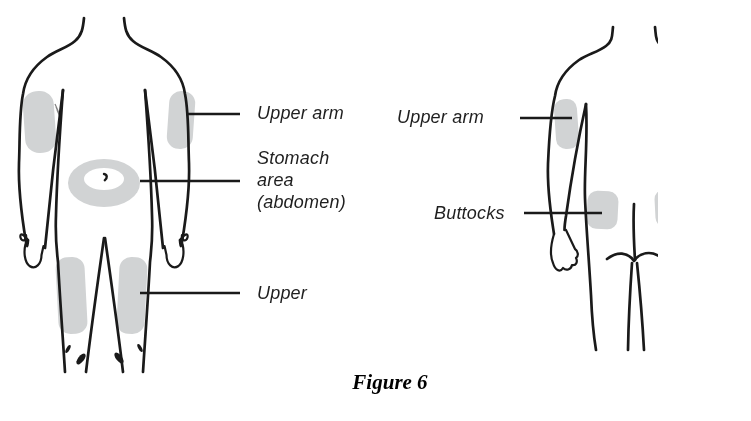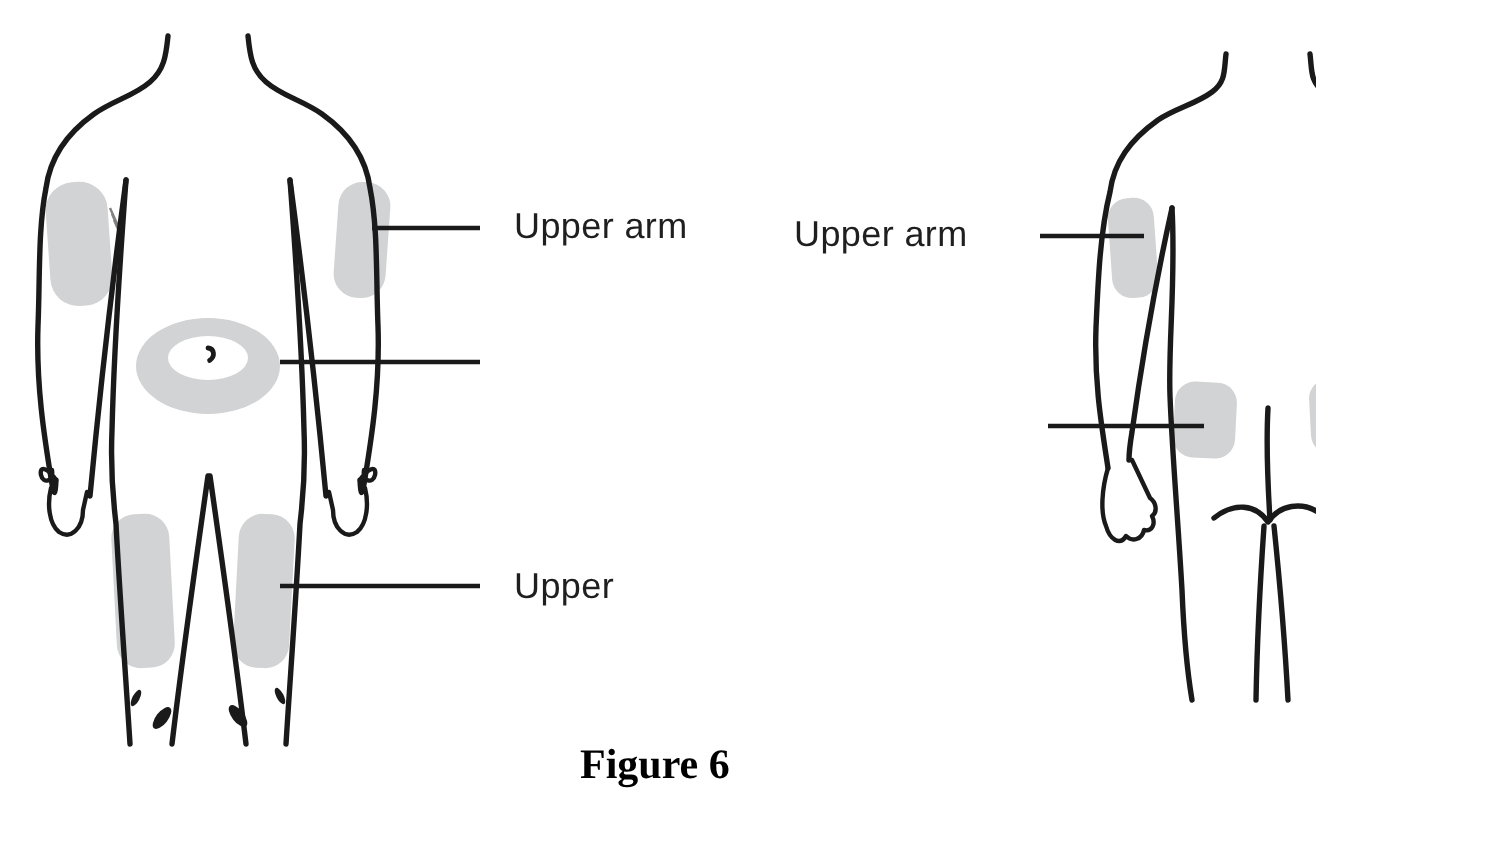--- a/index.html
+++ b/index.html
@@ -3,20 +3,21 @@
 <meta charset="utf-8">
 <style>
   html, body { margin: 0; padding: 0; background: var(--background, #ffffff); }
   #canvas {
     position: relative;
     width: 658px;
     height: 421px;
     background: var(--background, #ffffff);
     overflow: hidden;
     font-family: "Liberation Sans", sans-serif;
+    font-style: italic;
   }
   svg.art { position: absolute; left: 0; top: 0; }
   .outline {
     fill: none;
     stroke: var(--outline, #1a1a1a);
     stroke-width: 2.7;
     stroke-linecap: round;
     stroke-linejoin: round;
   }
   .thin { stroke-width: 2.2; }
@@ -30,21 +31,21 @@
     line-height: 22px;
     color: var(--label-text, #1f1f1f);
     white-space: pre-line;
     letter-spacing: 0.2px;
   }
   .caption {
     position: absolute;
     left: 290px;
     top: 370px;
     width: 200px;
-    text-align: left;
+    text-align: center;
     font-family: "Liberation Serif", serif;
     font-weight: bold;
     font-size: 21px;
     color: #000000;
   }
 </style>
 </head>
 <body>
 
 <div id="canvas">
@@ -124,20 +125,24 @@
 
     <line class="leader" x1="186" y1="114" x2="240" y2="114"></line>
     <line class="leader" x1="140" y1="181" x2="240" y2="181"></line>
     <line class="leader" x1="140" y1="293" x2="240" y2="293"></line>
     <line class="leader" x1="520" y1="118" x2="572" y2="118"></line>
     <line class="leader" x1="524" y1="213" x2="602" y2="213"></line>
   </svg>
 
   <div class="label" style="left:257px; top:102px;">Upper arm</div>
 
+  <div class="label" style="left:257px; top:147px;">Stomach
+area
+(abdomen)</div>
 
   <div class="label" style="left:257px; top:282px;">Upper</div>
 
   <div class="label" style="left:397px; top:106px;">Upper arm</div>
 
+  <div class="label" style="left:434px; top:202px;">Buttocks</div>
 
   <div class="caption">Figure 6</div>
 </div>
 
 </body></html>

